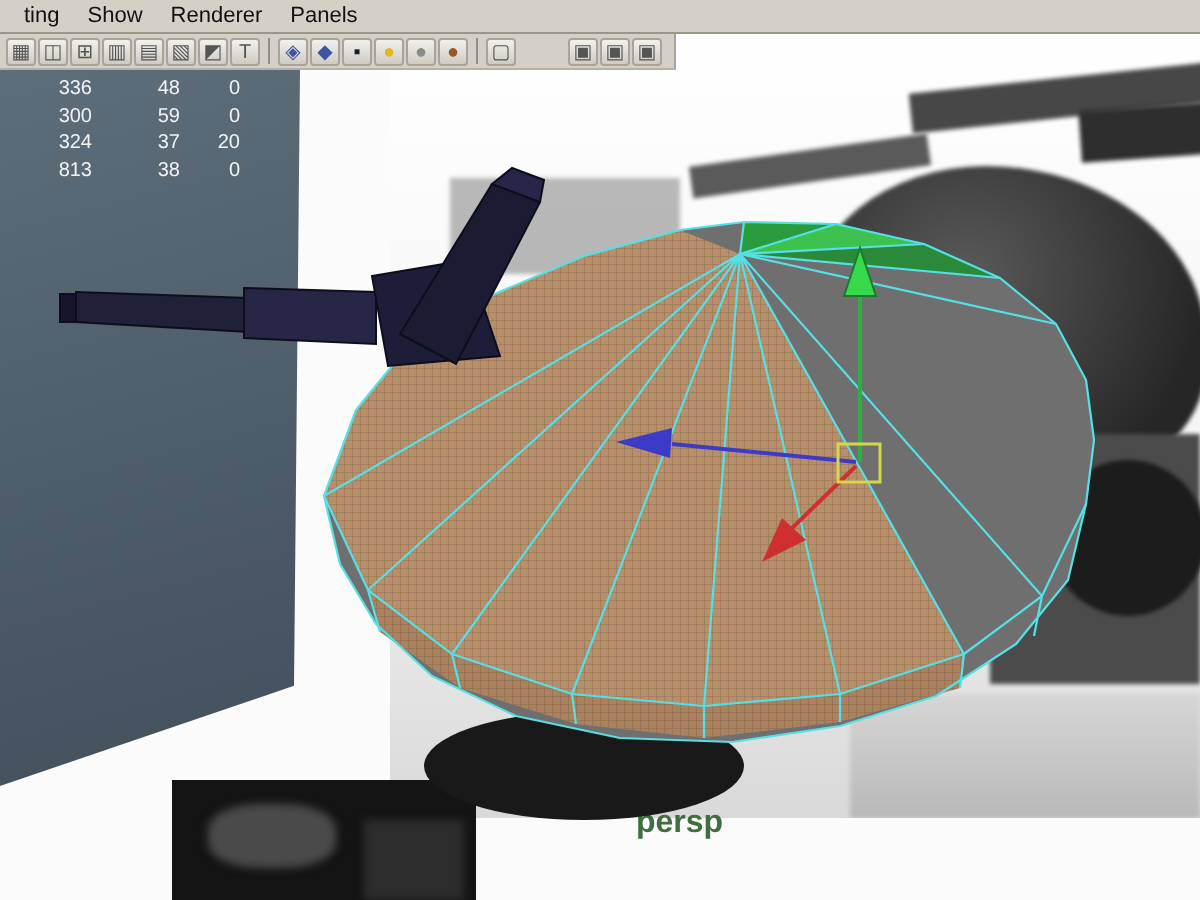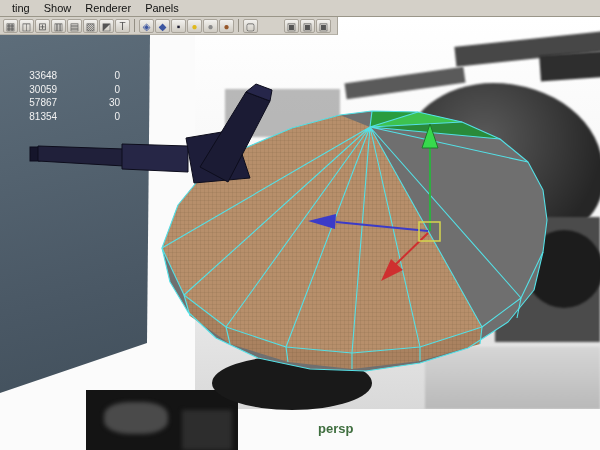--- a/index.html
+++ b/index.html
@@ -46,27 +46,27 @@
   .photo2 .lump{position:absolute;left:18px;top:12px;width:64px;height:32px;background:#4a4a4a;
                 border-radius:40%;filter:blur(2px);}
   .photo2 .lump2{position:absolute;left:96px;top:20px;width:50px;height:40px;background:#2d2d2d;filter:blur(2px);}
 
   
   .plane{position:absolute;left:0;top:18px;width:150px;height:358px;
          background:linear-gradient(165deg,#5d6d7a 0%,#4a5865 70%,#42505c 100%);
          clip-path:polygon(0 0,100% 0,98% 86%,0 100%);}
 
   
-  .hud{position:absolute;left:0;top:21px;width:150px;font-size:10px;color:#f2f2f2;z-index:10;margin-top:31px;}
+  .hud{position:absolute;left:0;top:21px;width:150px;font-size:10px;color:#f2f2f2;z-index:10;}
   .hud .r{display:flex;height:13.5px;line-height:13.5px;}
   .hud .c1{width:46px;text-align:right;}
-  .hud .c2{width:44px;}
+  .hud .c2{width:44px;text-align:right;}
   .hud .c3{width:30px;text-align:right;}
 
-  .cam{position:absolute;left:318px;top:404px;color:#3f6e3f;font-size:13px;font-weight:bold;z-index:12;}
+  .cam{position:absolute;left:318px;top:386px;color:#3f6e3f;font-size:16px;font-weight:bold;z-index:12;}
 
   .model-svg{position:absolute;left:0;top:0;width:600px;height:450px;z-index:20;pointer-events:none;}
 </style>
 </head>
 <body>
 
 <div class="screen">
 
   <div class="menubar">
     <span class="mi">ting</span>
@@ -124,27 +124,27 @@
         <span class="c1">336</span>
         <span class="c2">48</span>
         <span class="c3">0</span>
       </div>
       <div class="r">
         <span class="c1">300</span>
         <span class="c2">59</span>
         <span class="c3">0</span>
       </div>
       <div class="r">
-        <span class="c1">578</span>
-        <span class="c2">67</span>
-        <span class="c3">30</span>
+        <span class="c1">324</span>
+        <span class="c2">37</span>
+        <span class="c3">20</span>
       </div>
       <div class="r">
         <span class="c1">813</span>
-        <span class="c2">54</span>
+        <span class="c2">38</span>
         <span class="c3">0</span>
       </div>
     </div>
 
     <div class="cam">persp</div>
   </div>
 
   <svg class="model-svg" viewBox="0 0 600 450">
     <defs>
       <pattern id="mg" width="4" height="4" patternUnits="userSpaceOnUse">

